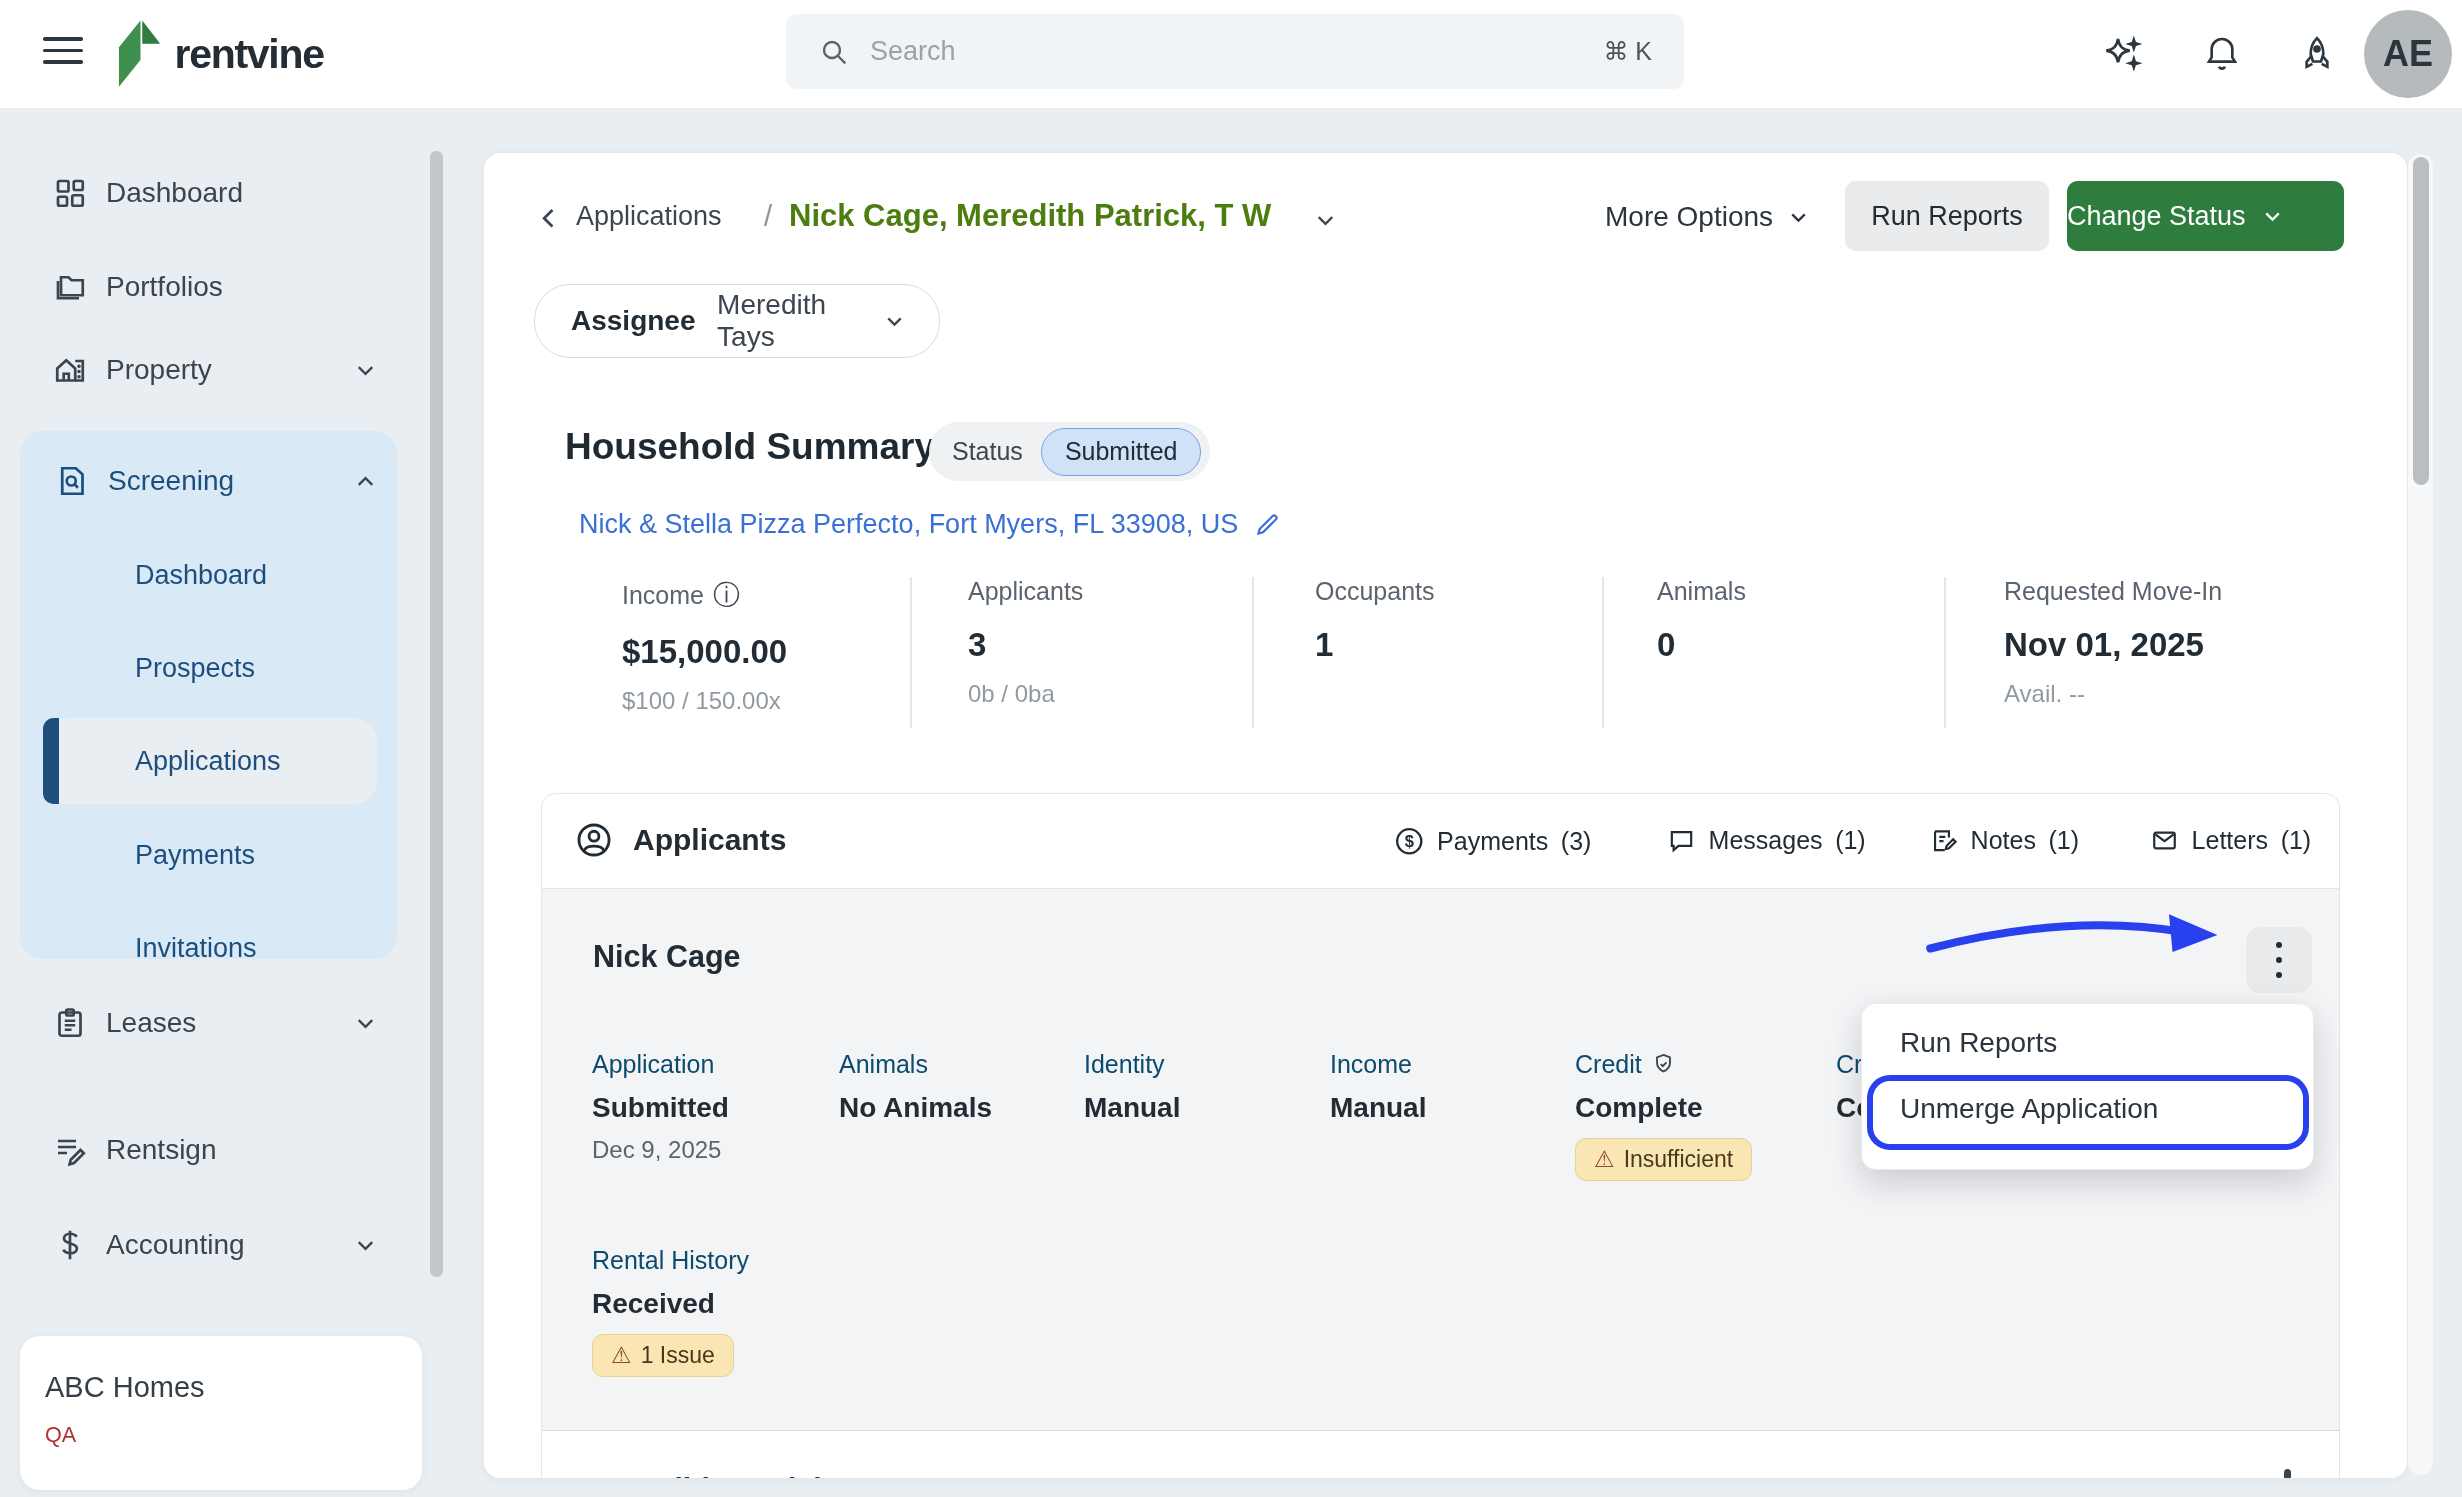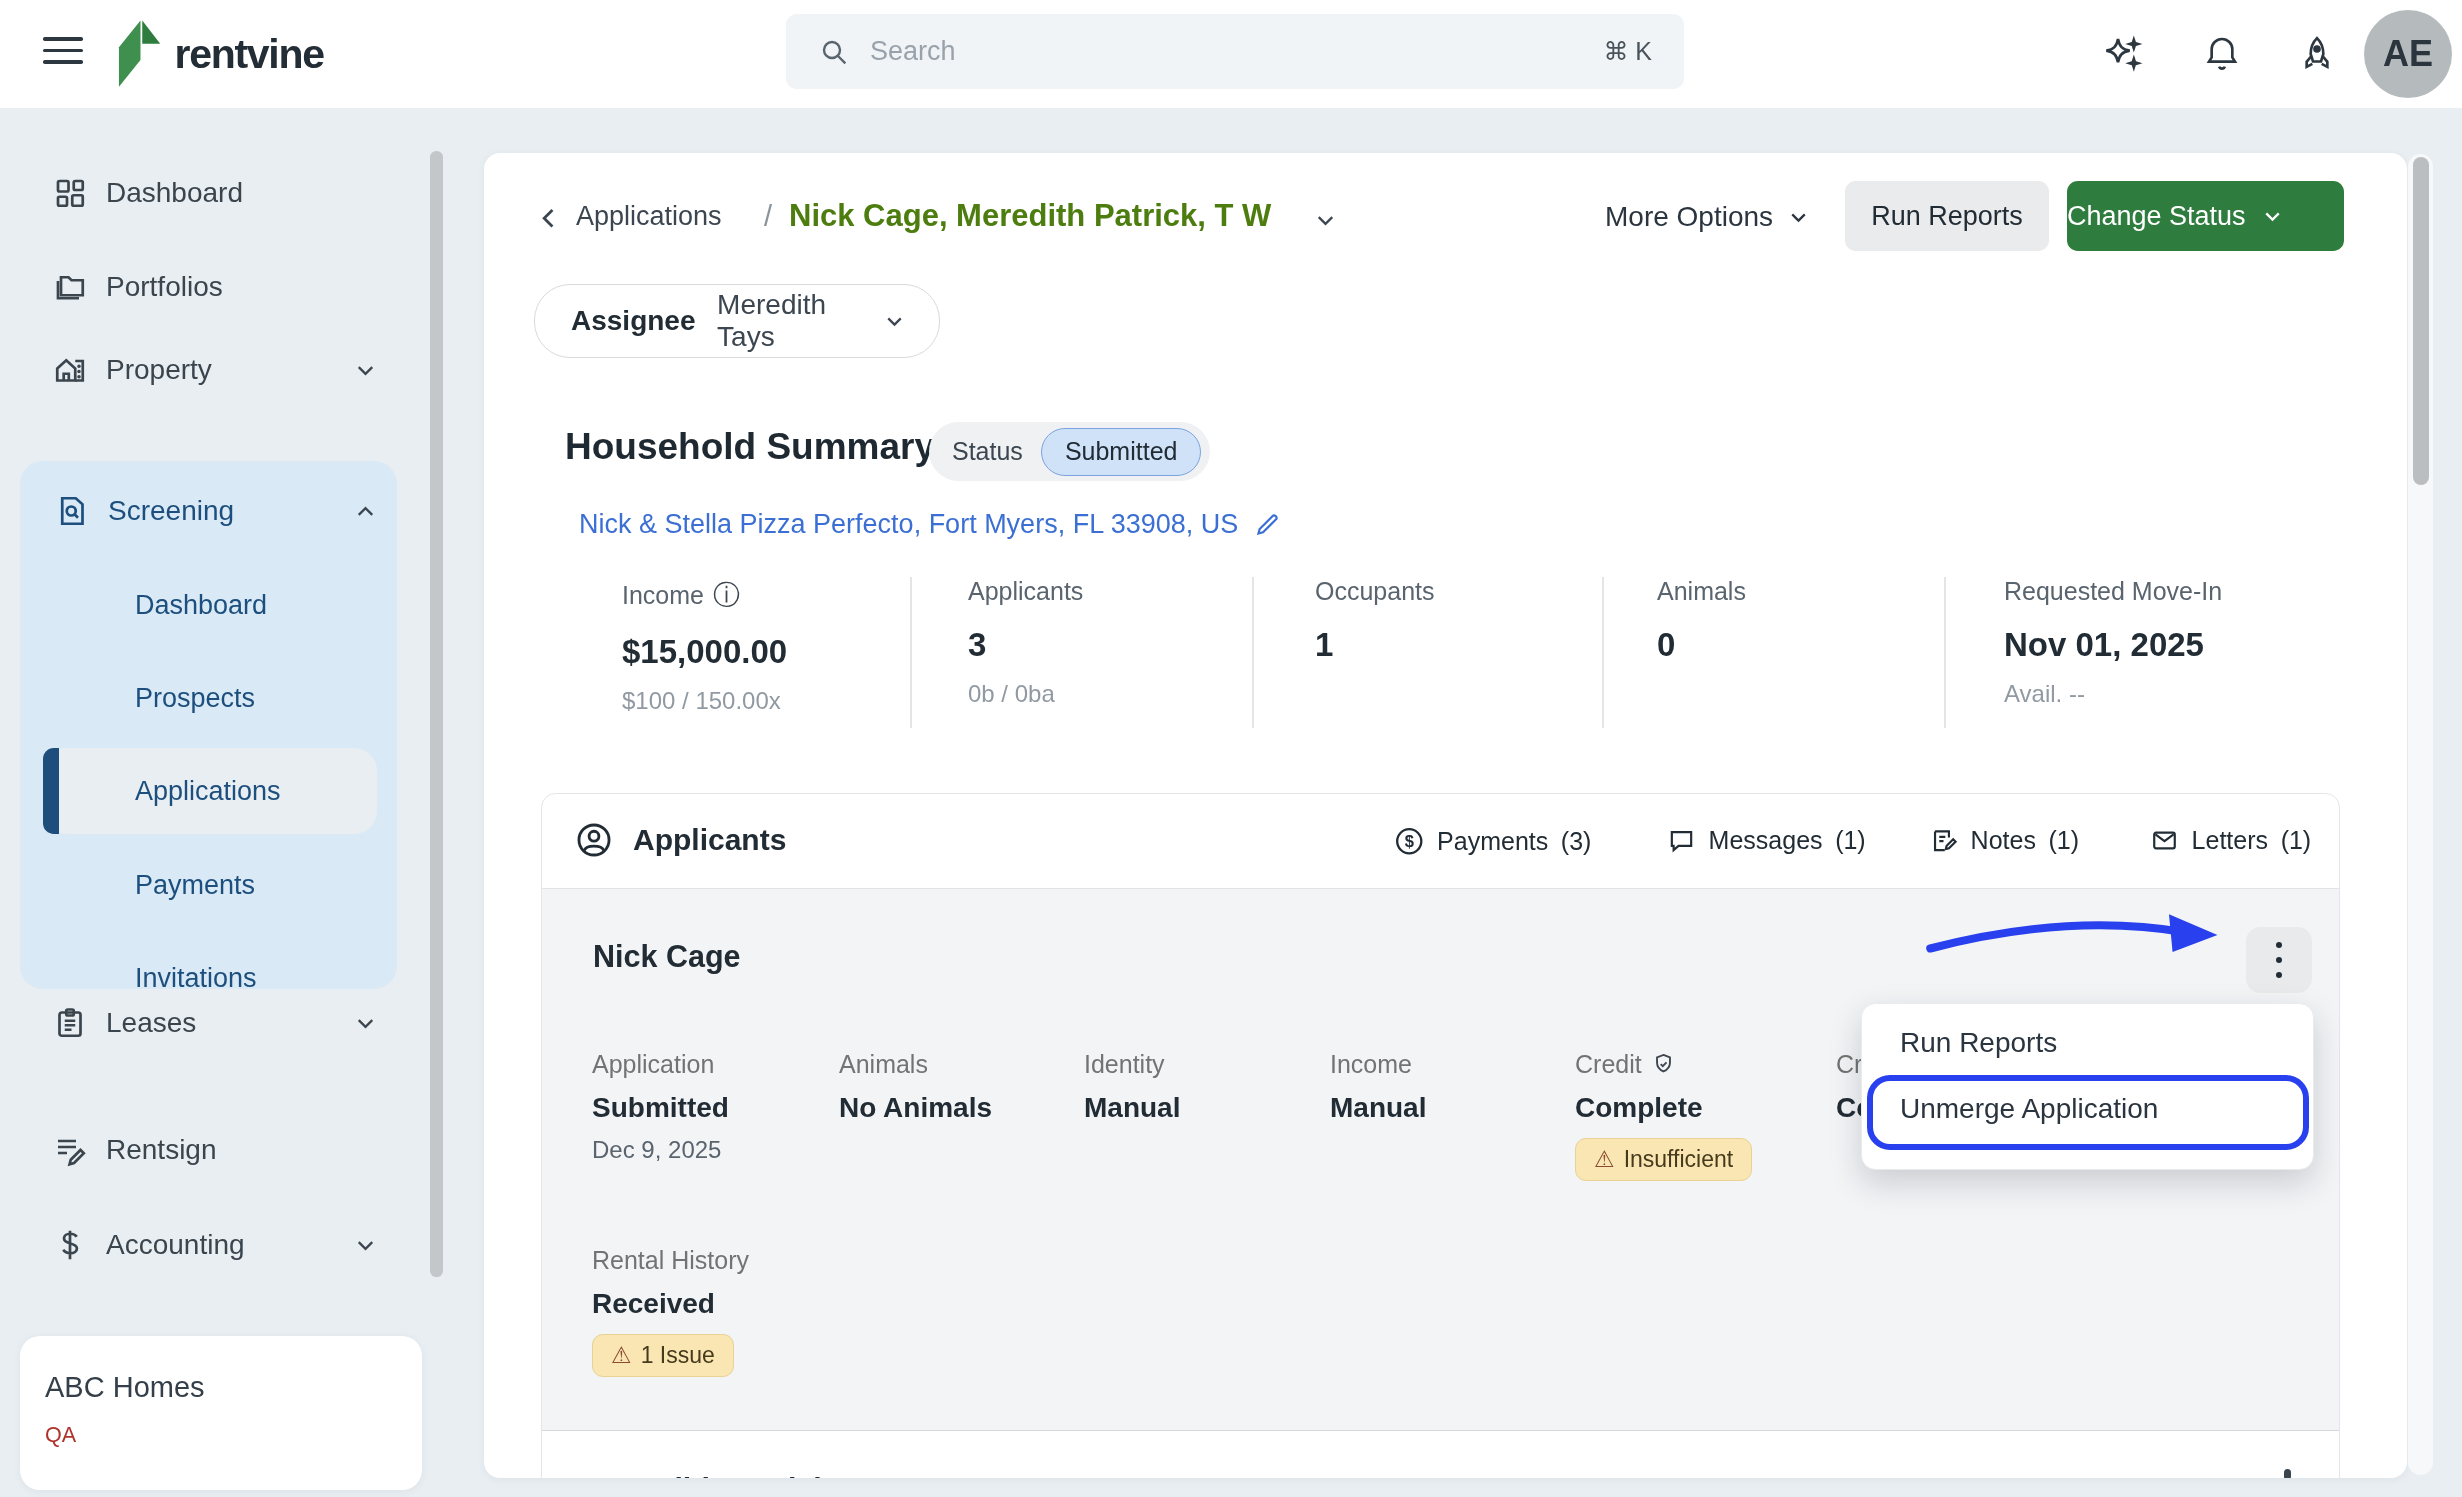--- a/index.html
+++ b/index.html
@@ -17,21 +17,21 @@
   .search-ph { font-size:27px; color:#99a2ab; flex:1; }
   .search-kbd { font-size:25px; color:#49535c; }
   .hdr-icon { position:absolute; top:34px; width:40px; height:40px; color:#2d3740; cursor:pointer; }
   .avatar { position:absolute; left:2364px; top:10px; width:88px; height:88px; border-radius:50%; background:#b5bbbd; display:flex; align-items:center; justify-content:center; font-size:36px; font-weight:bold; color:#2b353e; cursor:pointer; }
 
   
   .nav-row { position:absolute; left:0; width:422px; height:90px; display:flex; align-items:center; cursor:pointer; color:#3b454e; }
   .nav-row .nicon { margin-left:52px; width:36px; height:36px; color:#3b454e; }
   .nav-row .nlabel { margin-left:18px; font-size:28px; }
   .nav-chev { position:absolute; left:352px; width:27px; height:27px; color:#3b454e; }
-  .screen-group { position:absolute; left:20px; top:431px; width:377px; height:528px; background:#d9e9f5; border-radius:23px;margin-top:30px; }
+  .screen-group { position:absolute; left:20px; top:431px; width:377px; height:528px; background:#d9e9f5; border-radius:23px; }
   .sg-head { position:absolute; left:0; top:7.2px; width:377px; height:86px; display:flex; align-items:center; cursor:pointer; color:#1d4f7e; }
   .sg-head .nicon { margin-left:34px; width:36px; height:36px; }
   .sg-head .nlabel { margin-left:18px; font-size:28px; }
   .sg-item { position:absolute; left:0; width:377px; height:86px; display:flex; align-items:center; cursor:pointer; color:#1d4f7e; font-size:27px; }
   .sg-item span { margin-left:115px; }
   .sel-pill { position:absolute; left:23px; top:287px; width:334px; height:86px; background:#e9eef2; border-radius:23px; }
   .sel-bar { position:absolute; left:23px; top:287px; width:16px; height:86px; background:#1d4e7c; border-radius:10.8px 0 0 10.8px; }
   .org-card { position:absolute; left:20px; top:1336px; width:402px; height:154px; background:#ffffff; border-radius:20px; box-shadow:0 1.8px 9px rgba(30,40,60,.05); cursor:pointer; }
   .org-name { position:absolute; left:45px; top:1371px; font-size:29px; color:#343f49; }
   .org-tag { position:absolute; left:45px; top:1422px; font-size:21.6px; color:#b0322c; }
@@ -64,21 +64,21 @@
 
   
   .apl-card { position:absolute; left:57px; top:640px; width:1799px; height:718px; border:1.8px solid #e3e6e8; border-radius:14.4px; background:#ffffff; overflow:hidden; }
   .apl-head-title { position:absolute; left:33px; top:27px; display:flex; align-items:center; gap:20px; font-size:30px; font-weight:bold; color:#222c35; }
   .apl-tab { position:absolute; top:32px; display:flex; align-items:center; gap:12.6px; font-size:25px; color:#222c35; cursor:pointer; }
   .apl-section { position:absolute; left:0; top:94px; width:1799px; height:543px; background:#f3f4f6; border-top:0.9px solid #e2e5e7; border-bottom:1.8px solid #d6d9db; }
   .apl-name { position:absolute; left:51px; top:50px; font-size:30.5px; font-weight:bold; color:#222c35; }
   .kebab { position:absolute; left:1704px; top:38px; width:66px; height:66px; background:#e8eaec; border-radius:14.4px; display:flex; flex-direction:column; align-items:center; justify-content:center; gap:9px; cursor:pointer; }
   .kebab i { width:6.3px; height:6.3px; border-radius:50%; background:#222c35; }
   .fld { position:absolute; }
-  .fld-label { font-size:25px; color:#737373; display:flex; align-items:center; gap:9px; }
+  .fld-label { font-size:25px; color:#0c4a6e; display:flex; align-items:center; gap:9px; }
   .fld-value { font-size:28px; font-weight:bold; color:#222c35; }
   .fld-sub { font-size:24px; color:#5a646e; }
   .badge-warn { display:inline-flex; align-items:center; gap:9px; height:43px; padding:0 18px; background:#f9e6b2; border:1.8px solid #e9d193; border-radius:10.8px; font-size:23px; color:#463a1d; }
   .warn-glyph { color:#8a4a33; font-size:23px; }
   .next-name { position:absolute; left:51px; top:678px; font-size:30.5px; font-weight:bold; color:#222c35; }
   .next-kebab-sliver { position:absolute; left:1742px; top:675px; width:7.2px; height:10.8px; border-radius:3.6px; background:#3a444d; }
 
   
   .menu { position:absolute; left:1377px; top:850px; width:453px; height:167px; background:#ffffff; border:0.9px solid #e9ebed; border-radius:14.4px; box-shadow:0 12.6px 32px rgba(20,30,45,.18); }
   .menu-item { position:absolute; left:38px; font-size:28px; color:#2b3540; cursor:pointer; }

